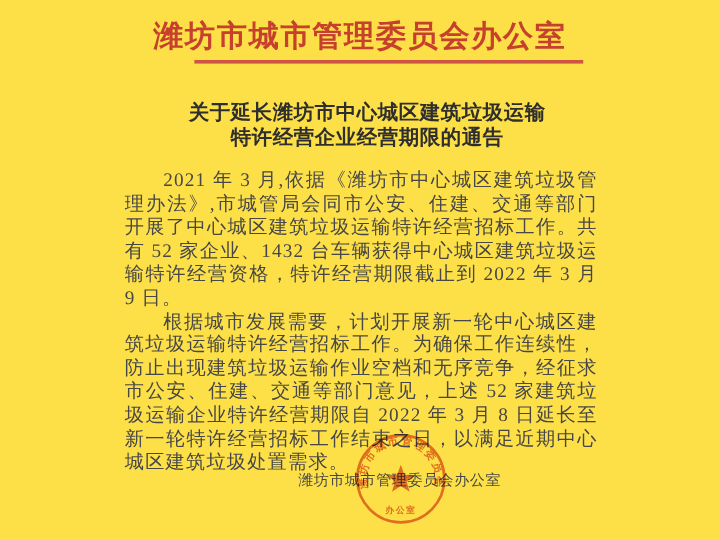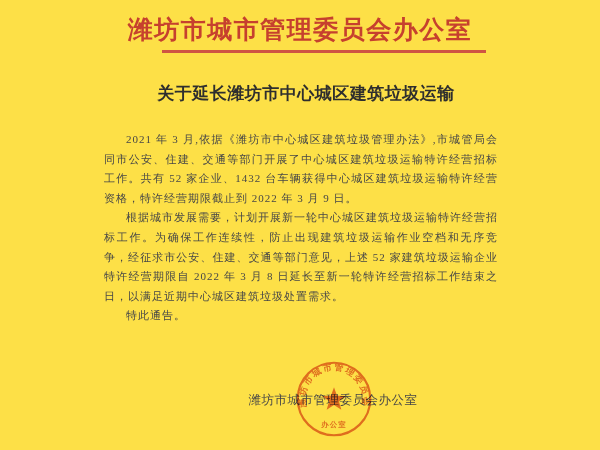--- a/index.html
+++ b/index.html
@@ -35,23 +35,23 @@
   
   .doc-title{
     position:absolute;top:77px;left:0;width:600px;
     margin:6px;text-align:center;
     font-size:17px;font-weight:bold;
     line-height:21px;letter-spacing:0.5px;
     color:var(--title-color);
   }
   
   .doc-body{
-    position:absolute;top:130px;left:104px;
+    position:absolute;top:141px;left:104px;
     width:394px;
-    font-size:11px;line-height:19.6px;
+    font-size:16px;line-height:19.6px;
     letter-spacing:1px;
     color:var(--body-color);
     text-align:justify;
   }
   .doc-body p{margin:0;text-indent:2em;}
   
   .signature{
     position:absolute;top:392px;left:243px;
     width:180px;text-align:center;
     color:var(--body-color);
@@ -82,26 +82,26 @@
 <body>
 
 <div class="page">
 
   <div class="org-header">潍坊市城市管理委员会办公室</div>
 
   <div class="header-rule"></div>
 
   <h1 class="doc-title">
     <span>关于延长潍坊市中心城区建筑垃圾运输</span><br>
+    <span>特许经营企业经营期限的通告</span>
   </h1>
 
   <div class="doc-body">
     <p>2021 年 3 月,依据《潍坊市中心城区建筑垃圾管理办法》,市城管局会同市公安、住建、交通等部门开展了中心城区建筑垃圾运输特许经营招标工作。共有 52 家企业、1432 台车辆获得中心城区建筑垃圾运输特许经营资格，特许经营期限截止到 2022 年 3 月 9 日。</p>
     <p>根据城市发展需要，计划开展新一轮中心城区建筑垃圾运输特许经营招标工作。为确保工作连续性，防止出现建筑垃圾运输作业空档和无序竞争，经征求市公安、住建、交通等部门意见，上述 52 家建筑垃圾运输企业特许经营期限自 2022 年 3 月 8 日延长至新一轮特许经营招标工作结束之日，以满足近期中心城区建筑垃圾处置需求。</p>
-    <p>特此通告。</p>
   </div>
 
   <div class="signature">
     <div class="sig-org">潍坊市城市管理委员会办公室</div>
   </div>
 
   <svg class="seal" viewBox="0 0 100 100" aria-hidden="true">
     <circle class="seal-ring" cx="50" cy="50" r="46.5"></circle>
     <polygon class="seal-star" points="50,35 53.9,45.7 65.2,46.1 56.3,53 59.4,63.9 50,57.6 40.6,63.9 43.7,53 34.8,46.1 46.1,45.7"></polygon>
     <path id="sealArc" d="M 19.7,71.2 A 37,37 0 1 1 80.3,71.2" fill="none"></path>

